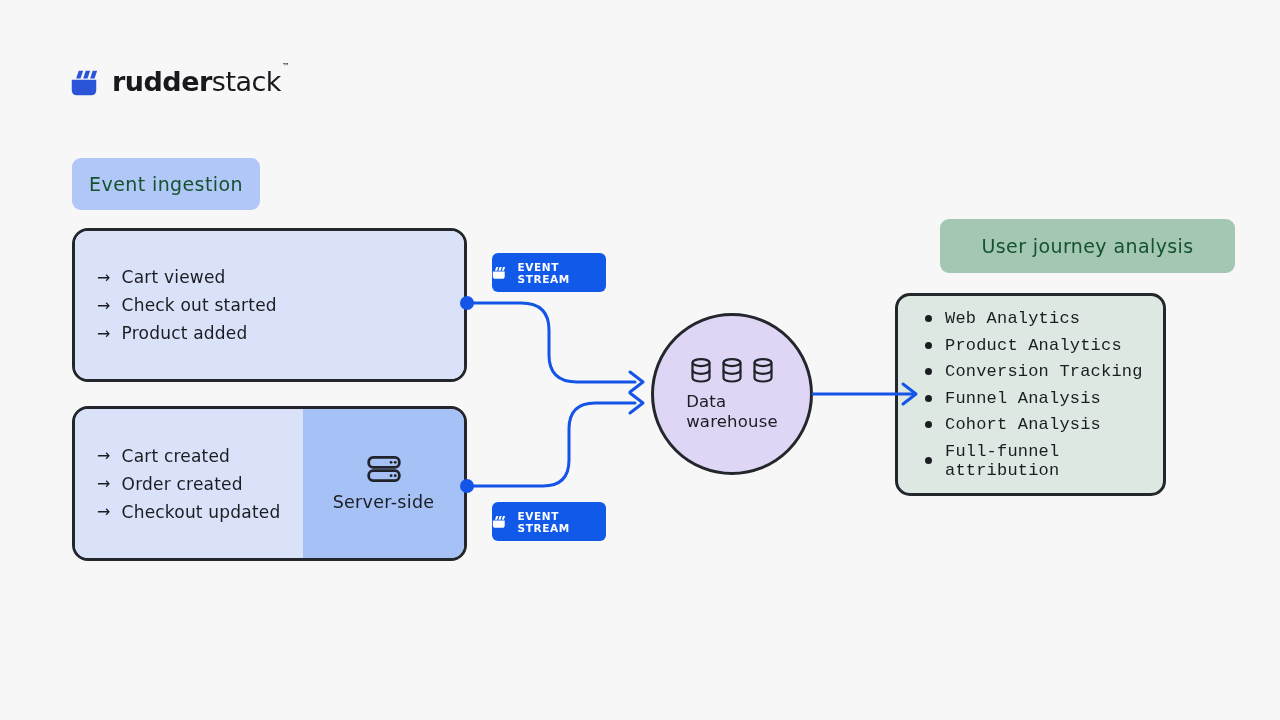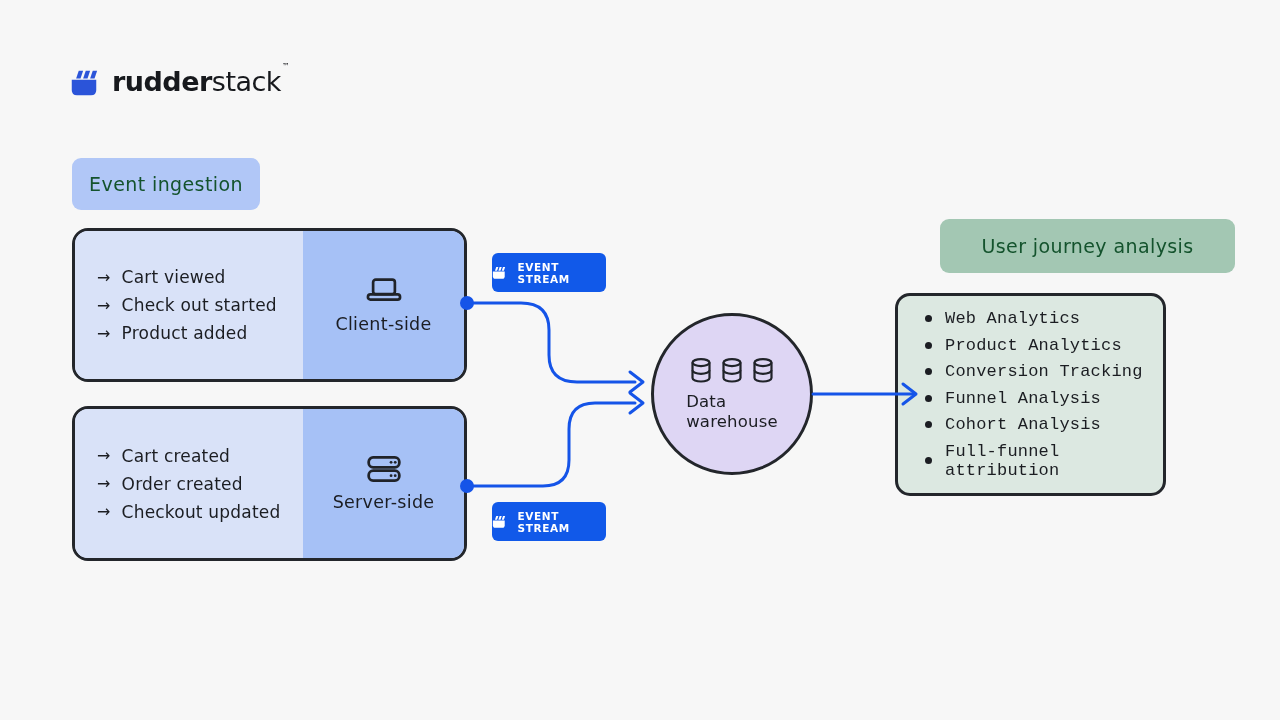--- a/index.html
+++ b/index.html
@@ -112,29 +112,20 @@
         <div class="event-row">
           <span class="arrow">→</span>
           <span>Check out started</span>
         </div>
 
         <div class="event-row">
           <span class="arrow">→</span>
           <span>Product added</span>
         </div>
       </div>
-    <div class="side">
-      <svg width="42" height="29" viewBox="0 0 40 28">
-        <g fill="none" stroke="#202329" stroke-width="2.6">
-          <rect x="9.5" y="3.5" width="21" height="14" rx="2.6"></rect>
-          <rect x="4.5" y="17.8" width="31" height="5" rx="2.4"></rect>
-        </g>
-      </svg>
-      <div class="side-label">Client-side</div>
-    </div>
   </div>
 
   <div class="card card-server">
     <div class="events">
 
         <div class="event-row">
           <span class="arrow">→</span>
           <span>Cart created</span>
         </div>
 

